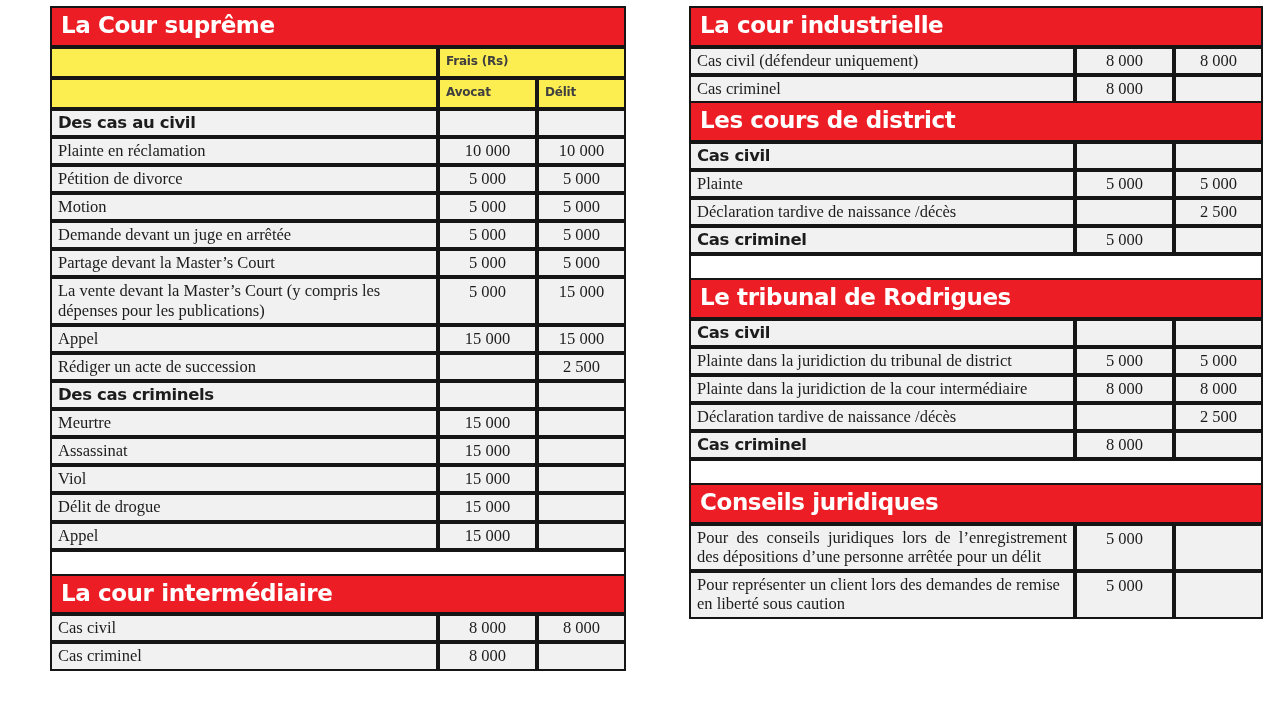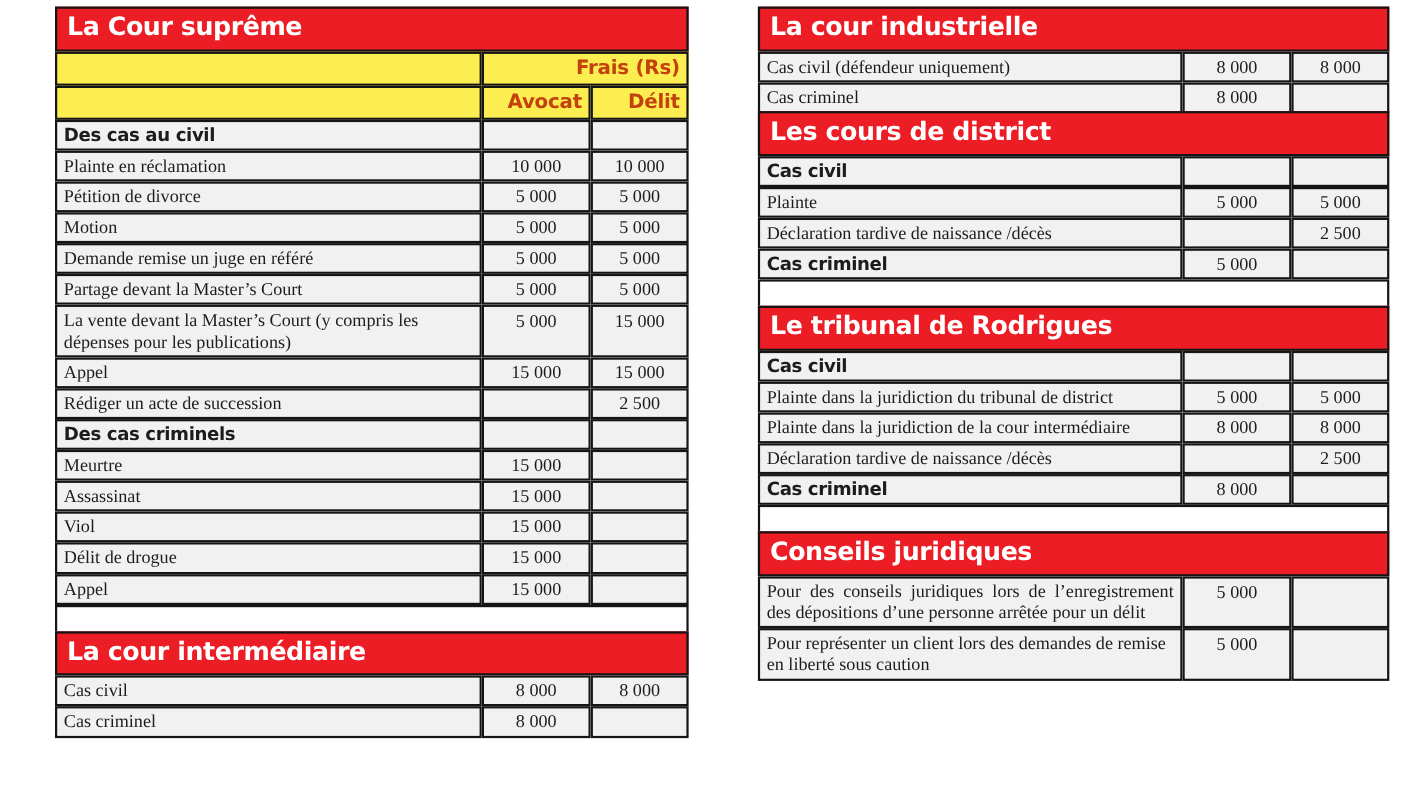--- a/index.html
+++ b/index.html
@@ -62,23 +62,23 @@
     padding: 4px 19px 6px 9px;
     height: 38px;
     border: 2px solid #151515;
   }
 
   
   tr.head-yellow td {
     background: #fced50;
     font-family: "DejaVu Sans", sans-serif;
     font-weight: bold;
-    color: #c2410c;
-    font-size: 18px;
-    text-align: right;
+    color: #404040;
+    font-size: 12px;
+    text-align: left;
     height: 31px;
     padding: 2px 6px;
     letter-spacing: -0.2px;
   }
   tr.head-yellow td.blank-yellow { background: #fced50; }
 
   
   td.subhead {
     font-family: "DejaVu Sans", sans-serif;
     font-weight: bold;
@@ -153,21 +153,21 @@
           <td class="label">Pétition de divorce</td>
           <td class="num">5 000</td>
           <td class="num">5 000</td>
         </tr>
         <tr>
           <td class="label">Motion</td>
           <td class="num">5 000</td>
           <td class="num">5 000</td>
         </tr>
         <tr>
-          <td class="label">Demande remise un juge en référé</td>
+          <td class="label">Demande devant un juge en arrêtée</td>
           <td class="num">5 000</td>
           <td class="num">5 000</td>
         </tr>
         <tr>
           <td class="label">Partage devant la Master’s Court</td>
           <td class="num">5 000</td>
           <td class="num">5 000</td>
         </tr>
         <tr>
           <td class="label tall">La vente devant la Master’s Court (y compris les dépenses pour les publications)</td>

